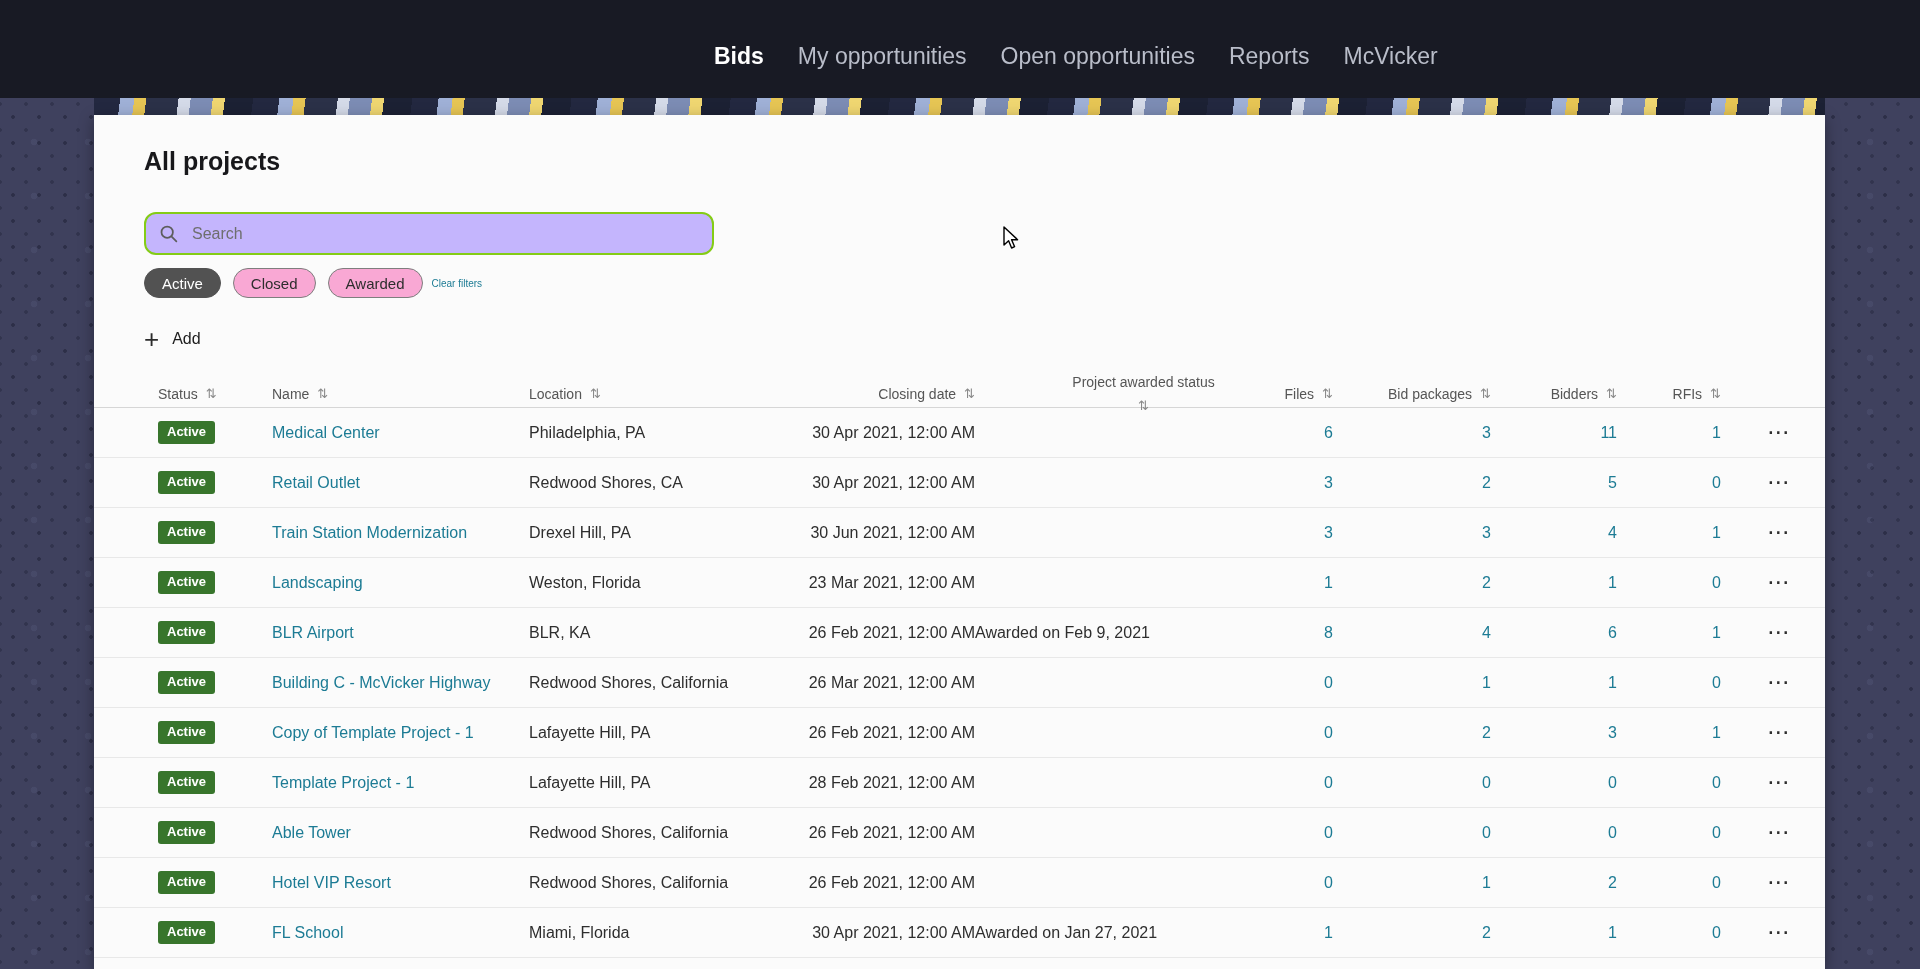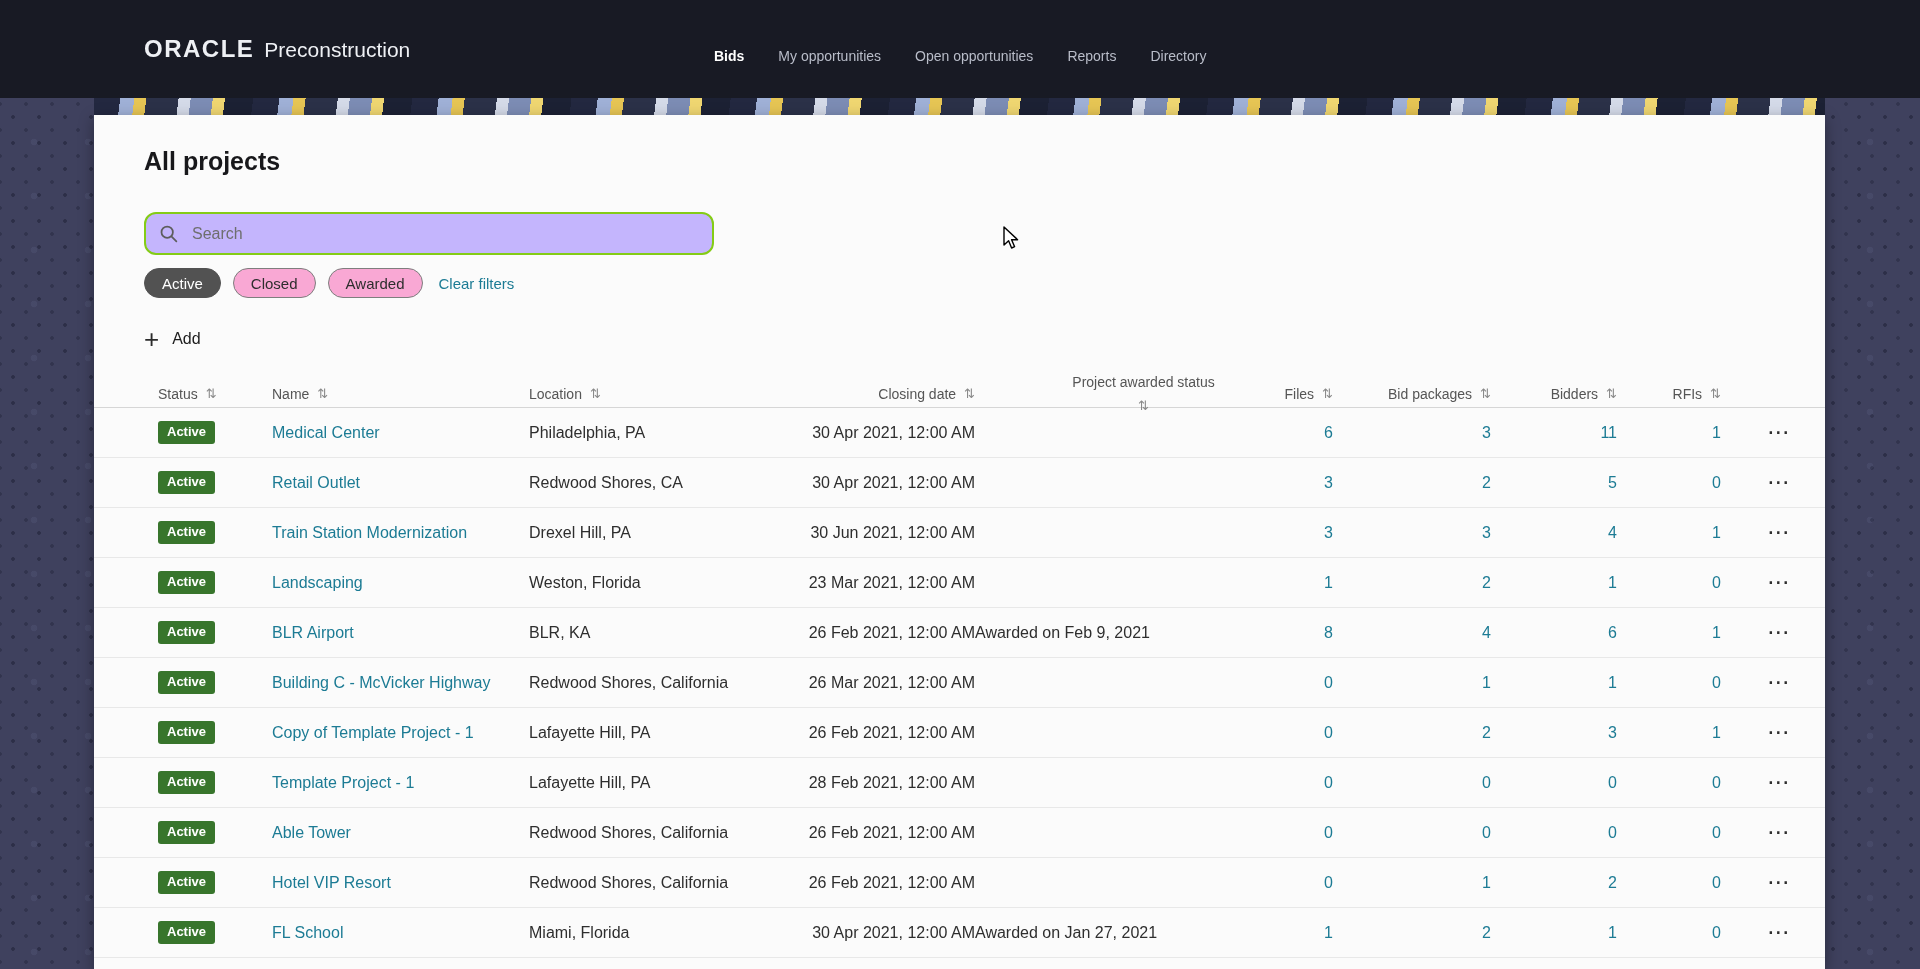--- a/index.html
+++ b/index.html
@@ -25,21 +25,21 @@
   
   .topbar{
     position:absolute;top:0;left:0;width:1920px;height:98px;
     background:var(--topbar);display:flex;align-items:center;
     padding:0 140px 0 144px;z-index:5;
   }
   .brand{display:flex;align-items:baseline;gap:10px;color:#eef0f4;cursor:pointer;}
   .brand .oracle{font-size:24px;font-weight:bold;letter-spacing:1.5px;}
   .brand .product{font-size:21px;font-weight:400;}
   .nav{position:absolute;left:714px;top:0;height:98px;display:flex;align-items:center;gap:34px;}
-  .nav-item{font-size:14px;color:#b9bdc9;cursor:pointer;white-space:nowrap;margin-top:14px;}
+  .nav-item{font-size:23px;color:#b9bdc9;cursor:pointer;white-space:nowrap;margin-top:14px;}
   .nav-item.active{color:#ffffff;font-weight:bold;}
   .user-area{position:absolute;right:140px;top:0;height:98px;display:flex;align-items:center;}
   .avatar{
     width:31px;height:31px;border-radius:5px;background:#b9bfd8;color:#232840;
     display:flex;align-items:center;justify-content:center;
     font-size:13px;font-weight:bold;cursor:pointer;
   }
   .user-name{margin-left:14px;font-size:16px;color:#e9ebf0;cursor:pointer;display:flex;align-items:center;gap:8px;}
   .caret{font-size:12px;color:#c9cdd8;}
   .icon-btn{background:none;border:none;padding:0;margin-left:34px;cursor:pointer;display:flex;align-items:center;}
@@ -74,21 +74,21 @@
   .search-input::placeholder{color:#6e6e6e;}
   .search-icon{position:absolute;left:14px;top:11px;pointer-events:none;}
   .chips-row{display:flex;align-items:center;margin:13px 0 0 50px;}
   .chips{display:flex;align-items:center;gap:12px;}
   .chip{
     height:30px;padding:0 17px;border-radius:16px;border:1px solid #7e7e7e;background:#f9a8d4;
     font-size:15px;color:#2e2e2e;cursor:pointer;font-family:"Liberation Sans",sans-serif;
     display:flex;align-items:center;
   }
   .chip.selected{background:var(--chipsel);border-color:var(--chipsel);color:#fff;}
-  .clear-link{margin-left:16px;font-size:15px;color:var(--accent);cursor:pointer;text-decoration:none;}
+  .clear-link{margin-left:9px;font-size:10px;color:var(--accent);cursor:pointer;text-decoration:none;}
   .add-btn{
     display:flex;align-items:center;gap:13px;margin:30px 0 0 50px;border:none;background:none;
     cursor:pointer;font-family:"Liberation Sans",sans-serif;font-size:16px;color:#1c1c1c;padding:0;
   }
   .add-plus{font-size:26px;font-weight:300;line-height:22px;color:#2b2b2b;}
   
   .table{margin-top:24px;width:100%;}
   .thead,.trow{
     display:grid;
     grid-template-columns:114px 257px 265px 181px 274px 84px 158px 126px 104px 69px;
@@ -112,30 +112,26 @@
     border:none;background:none;cursor:pointer;padding:0;line-height:1;
     font-size:23px;color:#2d2d2d;font-family:"DejaVu Sans",sans-serif;
   }
   
   .cursor{position:absolute;left:1002px;top:226px;z-index:20;pointer-events:none;}
 </style>
 </head>
 <body>
 
 <header class="topbar">
-  <div class="brand">
-    <span class="oracle">ORACLE</span>
-    <span class="product">Preconstruction</span>
-  </div>
   <nav class="nav">
     <span class="nav-item active">Bids</span>
     <span class="nav-item">My opportunities</span>
     <span class="nav-item">Open opportunities</span>
     <span class="nav-item">Reports</span>
-    <span class="nav-item">Directory</span>
+    <span class="nav-item">McVicker</span>
   </nav>
 </header>
 
 <div class="strip"></div>
 
 <main class="card">
   <h1 class="page-title">All projects</h1>
 
   <div class="search-wrap">
     <span class="search-icon">

